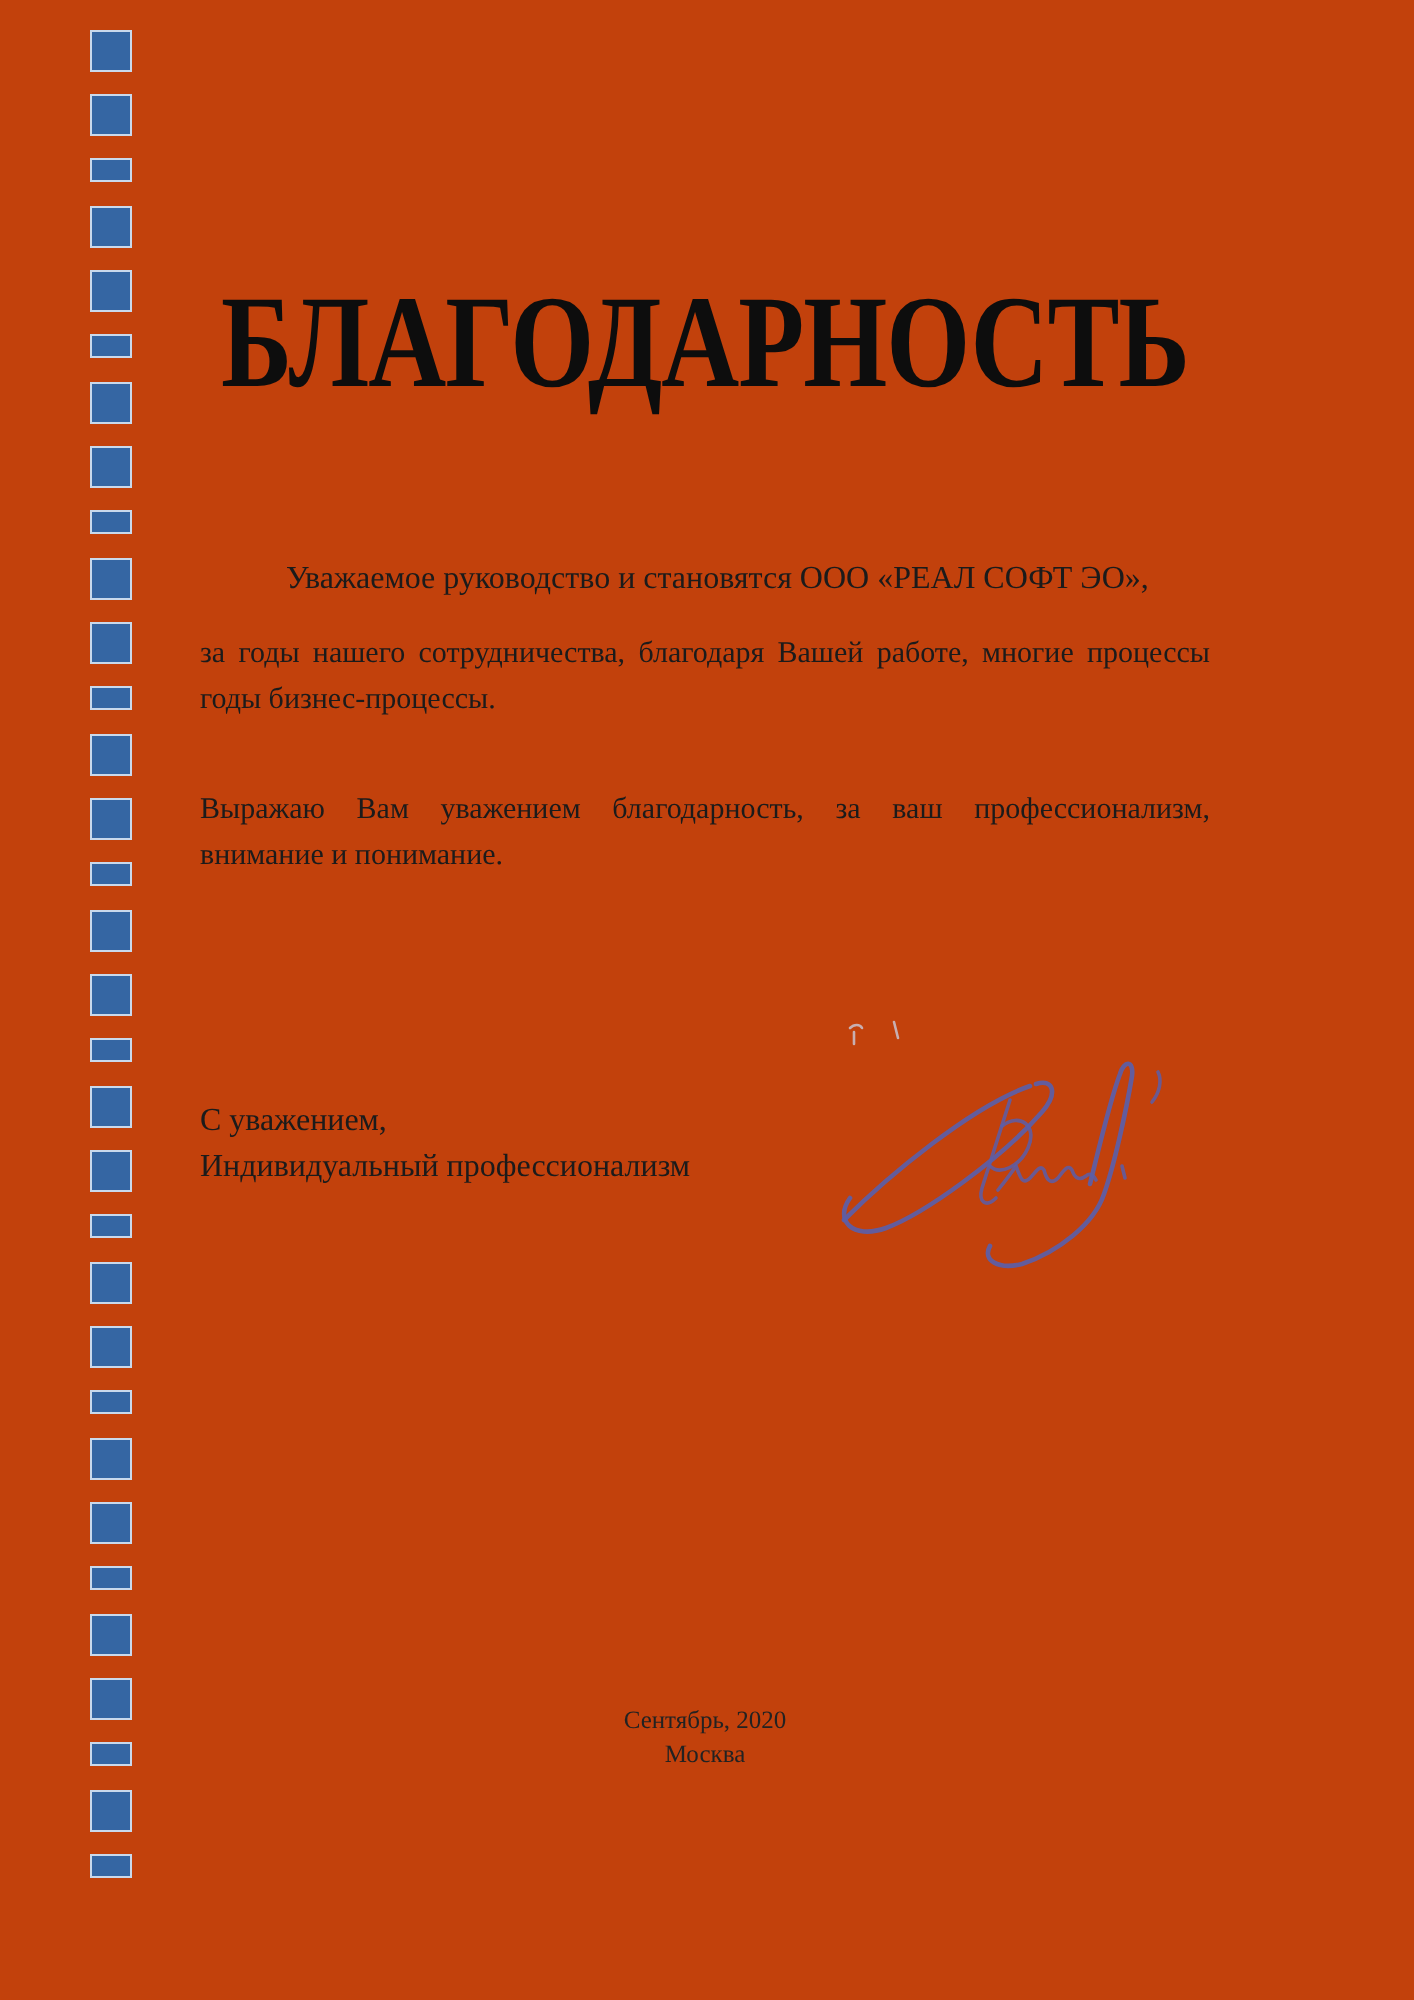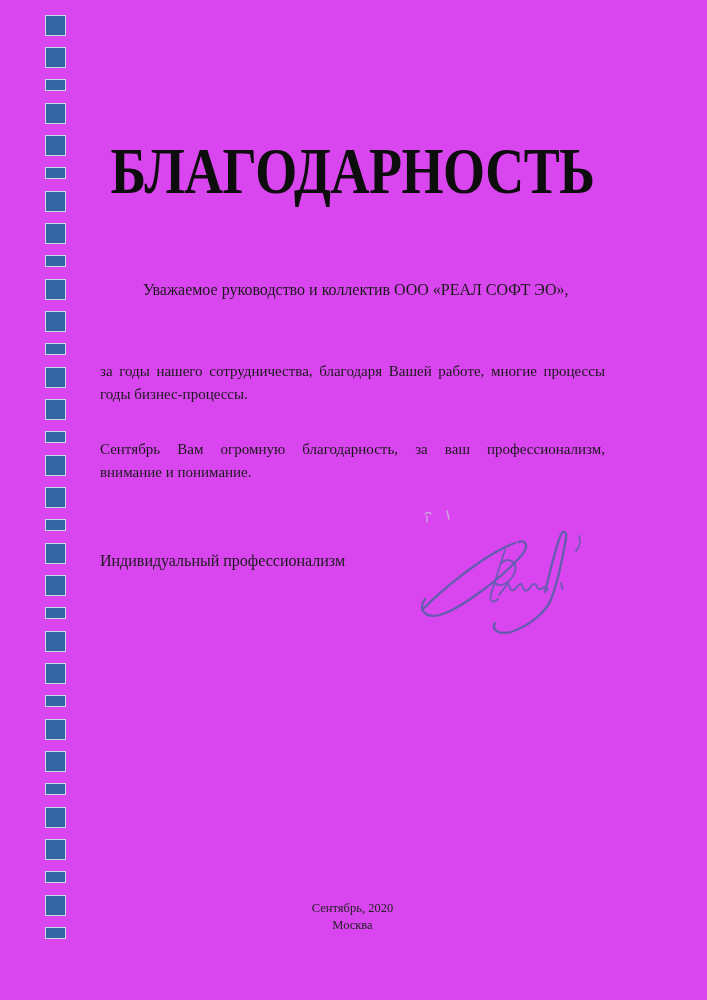--- a/index.html
+++ b/index.html
@@ -1,19 +1,19 @@
 <!DOCTYPE html>
 <html><head>
 <meta charset="utf-8">
 <style>
   html,body{margin:0;padding:0;background:#888;}
   .page{
     position:relative;
     width:707px;height:1000px;
-    background:#d946ef;
+    background:#c2410c;
     overflow:hidden;
     font-family:"Liberation Serif","DejaVu Serif",serif;
     color:#1b1b1b;
   }
   
   .squares{
     position:absolute;left:45px;top:15px;width:21px;
   }
   .sq{width:21px;box-sizing:border-box;border:1.5px solid #cadaec;}
   .sq.full{height:21px;margin-bottom:11px;}
@@ -25,41 +25,41 @@
     margin:0;text-align:center;
     font-size:54px;font-weight:bold;letter-spacing:-0.5px;
     line-height:62px;color:#0d0d0d;
     transform:scaleY(1.22);transform-origin:50% 50%;
     white-space:nowrap;
   }
   .greeting{
     position:absolute;top:278px;left:100px;width:505px;margin:0;
     font-size:16px;line-height:23px;text-indent:43px;
   }
-  .para{position:absolute;left:100px;width:505px;font-size:15px;line-height:23px;margin-top:44px;}
+  .para{position:absolute;left:100px;width:505px;font-size:15px;line-height:23px;}
   .p1{top:316px;}
   .p2{top:394px;}
   .p3{top:452px;}
   .jline{text-align:justify;text-align-last:justify;}
   .nline{text-align:left;}
 
   .closing{
     position:absolute;top:550px;left:100px;width:360px;
     font-size:16px;line-height:22.5px;
   }
 
   .sig{position:absolute;left:398px;top:493px;width:200px;height:160px;}
   .sig path{fill:none;stroke-linecap:round;stroke-linejoin:round;}
   .sig .ink{stroke:var(--ink,#5b5ea9);}
   .sig .ink-main{stroke-width:2.3;opacity:0.92;}
   .sig .ink-thin{stroke-width:1.8;opacity:0.85;}
   .sig .faint{stroke:#c9c9da;stroke-width:1.3;opacity:0.8;}
 
   .footer{
-    position:absolute;top:900px;left:100px;width:505px;
+    position:absolute;top:852px;left:100px;width:505px;
     text-align:center;font-size:12.5px;line-height:17px;color:#222;
   }
 </style>
 </head>
 <body>
 
 <div class="page" style="--ink: #5b5ea9;">
 
   <div class="squares" id="squares">
       <div class="sq full" style="background: rgb(53, 102, 163); border-color: rgb(201, 217, 236);"></div>
@@ -91,34 +91,35 @@
       <div class="sq short" style="background: rgb(53, 102, 163); border-color: rgb(201, 217, 236);"></div>
       <div class="sq full" style="background: rgb(53, 102, 163); border-color: rgb(201, 217, 236);"></div>
       <div class="sq full" style="background: rgb(53, 102, 163); border-color: rgb(201, 217, 236);"></div>
       <div class="sq short" style="background: rgb(53, 102, 163); border-color: rgb(201, 217, 236);"></div>
       <div class="sq full" style="background: rgb(53, 102, 163); border-color: rgb(201, 217, 236);"></div>
       <div class="sq short" style="background: rgb(53, 102, 163); border-color: rgb(201, 217, 236);"></div>
     </div>
 
   <h1 class="title">БЛАГОДАРНОСТЬ</h1>
 
-  <p class="greeting">Уважаемое руководство и коллектив ООО «РЕАЛ СОФТ ЭО»,</p>
+  <p class="greeting">Уважаемое руководство и становятся ООО «РЕАЛ СОФТ ЭО»,</p>
 
   <div class="para p1">
     <div class="jline">за годы нашего сотрудничества, благодаря Вашей работе, многие процессы</div>
     <div class="nline">годы бизнес-процессы.</div>
   </div>
 
   <div class="para p2">
-    <div class="jline">Сентябрь Вам огромную благодарность, за ваш профессионализм,</div>
+    <div class="jline">Выражаю Вам уважением благодарность, за ваш профессионализм,</div>
     <div class="nline">внимание и понимание.</div>
   </div>
 
 
   <div class="closing">
+    <div>С уважением,</div>
     <div>Индивидуальный профессионализм</div>
   </div>
 
   <svg class="sig" viewBox="0 0 200 160" aria-hidden="true">
 
     <path class="faint" d="M 27 21 C 29 19, 32 19, 33 21 M 29 23 L 29 29 M 49 18 L 51 26"></path>
 
     <path class="ink ink-main" d="M 24 117 C 46 95, 88 60, 117 50"></path>
 
     <path class="ink ink-main" d="M 120 49 C 129 46, 131 54, 123 63 C 103 86, 64 114, 45 121 C 28 127, 19 117, 27 106"></path>

